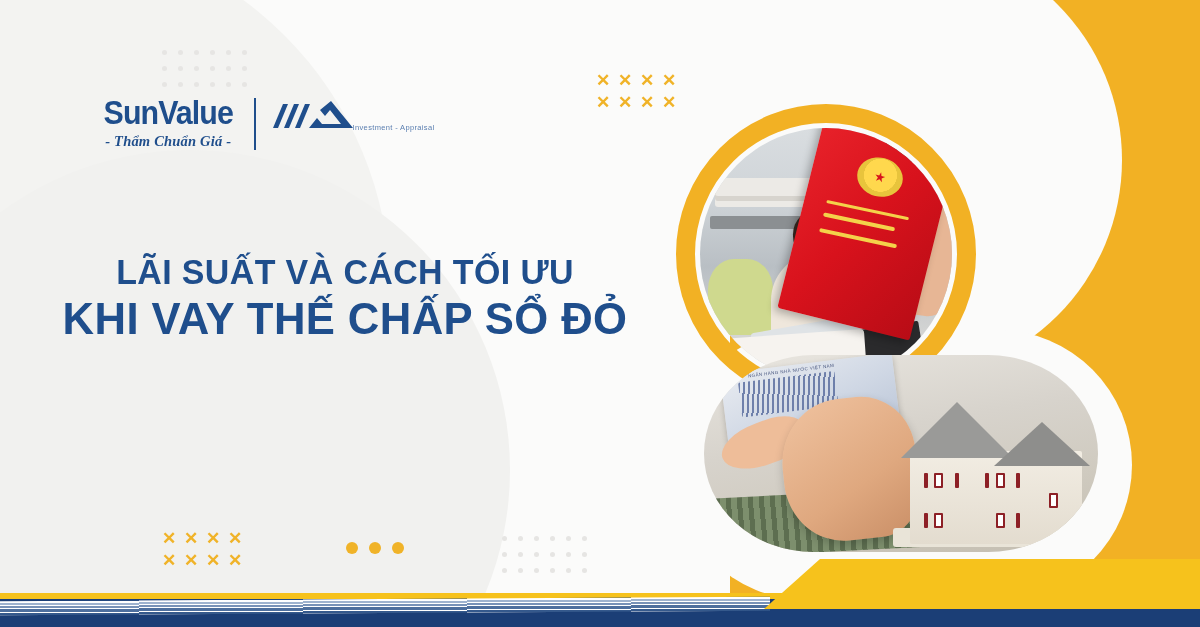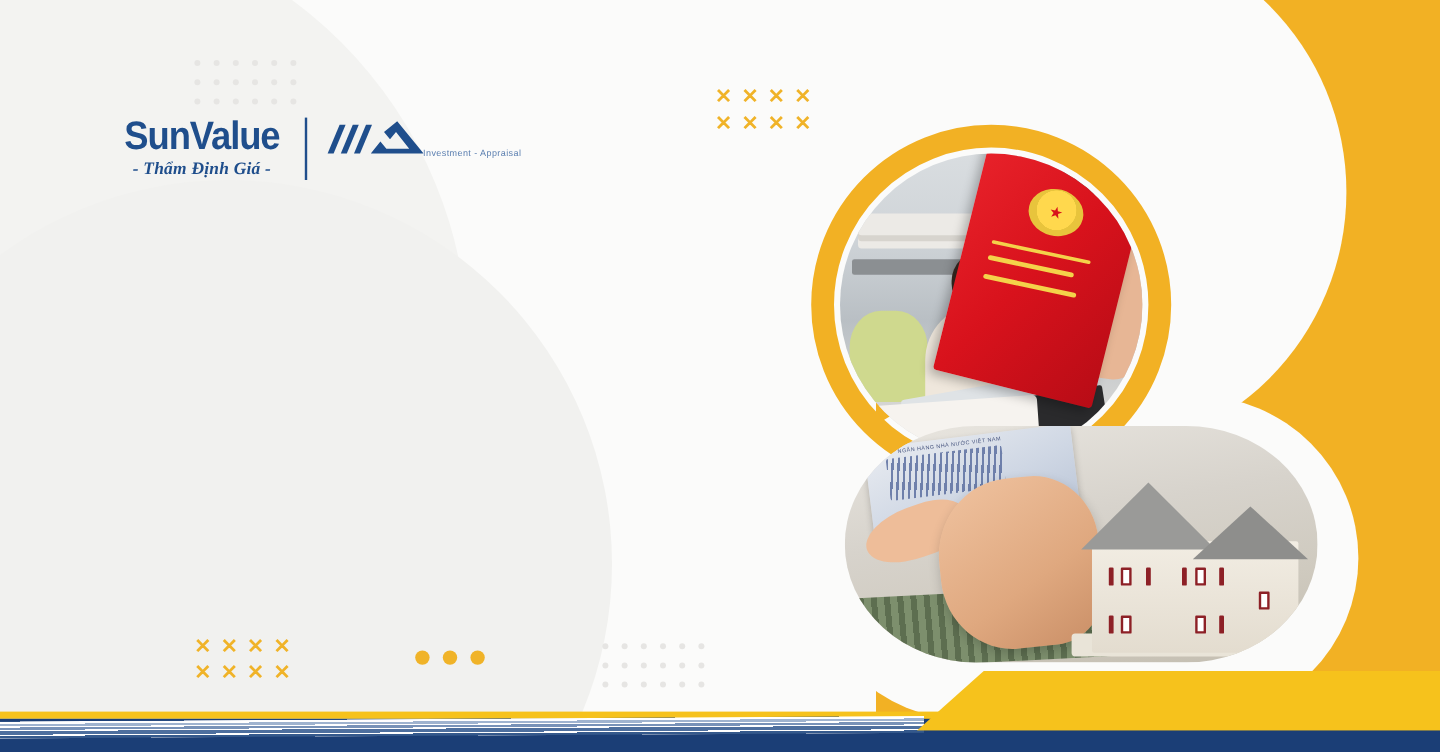--- a/index.html
+++ b/index.html
@@ -274,36 +274,40 @@
         <div class="h-win" style="left:52%;bottom:10%"></div>
         <div class="h-shut" style="left:62%;bottom:10%"></div>
         <div class="h-win" style="left:78%;bottom:22%"></div>
       </div>
     </div>
   </div>
 
   <div class="logo">
     <div class="logo-left">
       <div class="logo-word">SunValue</div>
-      <div class="logo-sub">- Thẩm Định Giá -</div>
+      <div class="logo-sub">- Thẩm Chuẩn Giá -</div>
     </div>
     <div class="logo-div"></div>
     <div class="logo-right">
       <svg class="mark" viewBox="0 0 84 34">
         <g fill="#1F4E8C">
           <polygon points="4,30 14,6 19,6 9,30"></polygon>
           <polygon points="15,30 25,6 30,6 20,30"></polygon>
           <polygon points="26,30 36,6 41,6 31,30"></polygon>
           <path d="M62,3 L84,30 L40,30 L48,20 L53,26 L72,26 L61,12 L56,18 L51,12 Z"></path>
         </g>
       </svg>
       <div class="logo-tag">Investment - Appraisal</div>
     </div>
   </div>
 
+  <div class="headline">
+    <div class="hl1">LÃI SUẤT VÀ CÁCH TỐI ƯU</div>
+    <div class="hl2">KHI VAY THẾ CHẤP SỔ ĐỎ</div>
+  </div>
 
   <div class="dotgrid" id="dg-top" style="left:156px;top:44px;grid-template-columns:repeat(6,16px);grid-auto-rows:16px;">
       <span style="width: 5px; height: 5px; margin: auto;"></span>
       <span style="width: 5px; height: 5px; margin: auto;"></span>
       <span style="width: 5px; height: 5px; margin: auto;"></span>
       <span style="width: 5px; height: 5px; margin: auto;"></span>
       <span style="width: 5px; height: 5px; margin: auto;"></span>
       <span style="width: 5px; height: 5px; margin: auto;"></span>
       <span style="width: 5px; height: 5px; margin: auto;"></span>
       <span style="width: 5px; height: 5px; margin: auto;"></span>

